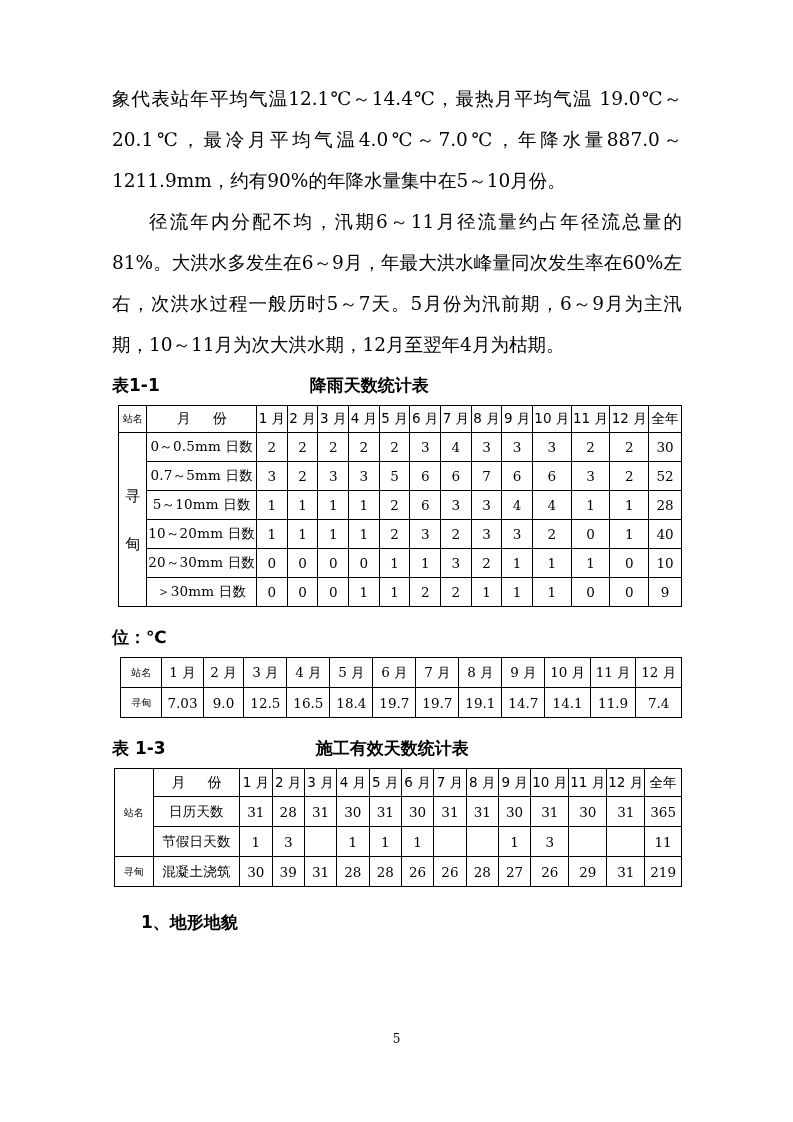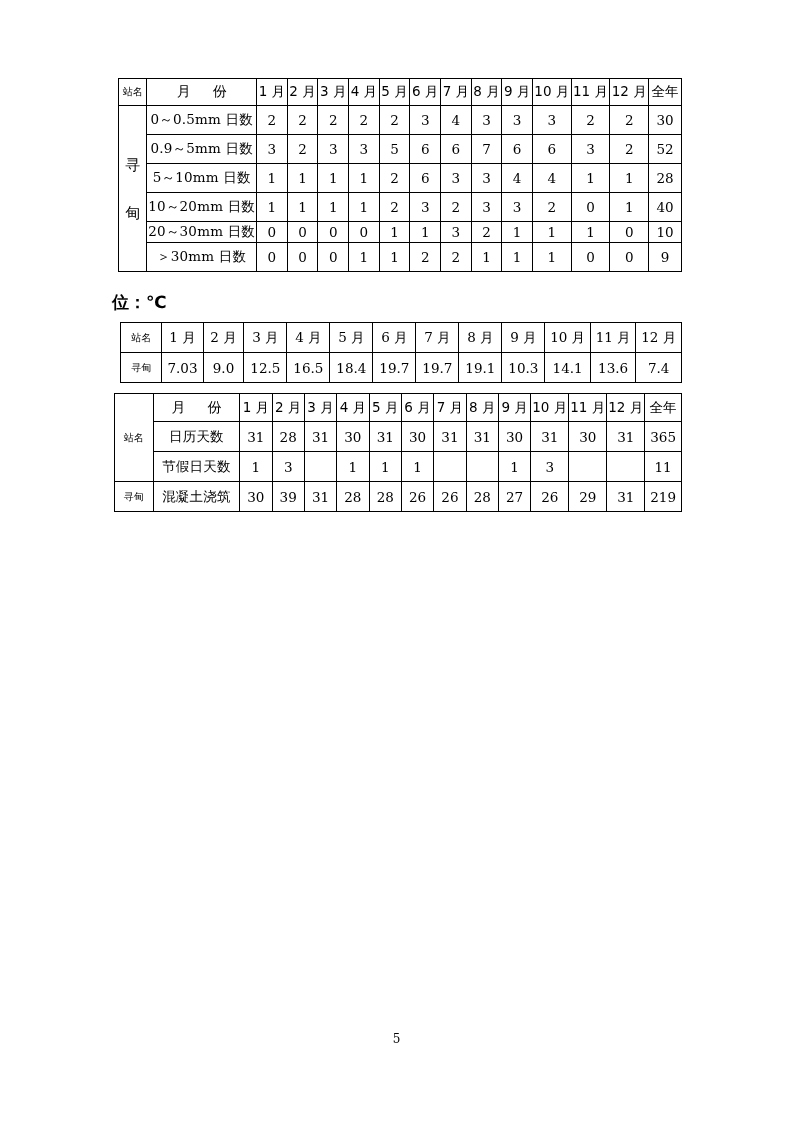--- a/index.html
+++ b/index.html
@@ -148,22 +148,27 @@
     color: #000;
   }
   .sp-block { height: 10px; }
 </style>
 </head>
 <body>
 
 <div class="page">
   <div class="content">
 
-
-
+    <p class="para">象代表站年平均气温12.1℃～14.4℃，最热月平均气温 19.0℃～20.1℃，最冷月平均气温4.0℃～7.0℃，年降水量887.0～1211.9mm，约有90%的年降水量集中在5～10月份。</p>
+
+    <p class="para indent">径流年内分配不均，汛期6～11月径流量约占年径流总量的81%。大洪水多发生在6～9月，年最大洪水峰量同次发生率在60%左右，次洪水过程一般历时5～7天。5月份为汛前期，6～9月为主汛期，10～11月为次大洪水期，12月至翌年4月为枯期。</p>
+
+    <div class="caption-row">
+      <span class="caption-label">表1-1</span><span class="cap-sp-1"></span><span class="caption-title">降雨天数统计表</span>
+    </div>
 
     <table class="doc-table t1">
       <colgroup>
         <col style="width:38px">
         <col style="width:101px">
         <col style="width:33px">
         <col style="width:33px">
         <col style="width:33px">
         <col style="width:33px">
         <col style="width:33px">
@@ -210,21 +215,21 @@
           <td>4</td>
           <td>3</td>
           <td>3</td>
           <td>3</td>
           <td>2</td>
           <td>2</td>
           <td>30</td>
         </tr>
 
         <tr style="height:29px">
-          <td class="rowlabel">0.9～5mm 日数</td>
+          <td class="rowlabel">0.7～5mm 日数</td>
           <td>3</td>
           <td>2</td>
           <td>3</td>
           <td>3</td>
           <td>5</td>
           <td>6</td>
           <td>6</td>
           <td>7</td>
           <td>6</td>
           <td>6</td>
@@ -260,21 +265,21 @@
           <td>3</td>
           <td>2</td>
           <td>3</td>
           <td>3</td>
           <td>2</td>
           <td>0</td>
           <td>1</td>
           <td>40</td>
         </tr>
 
-        <tr style="height:21px">
+        <tr style="height:29px">
           <td class="rowlabel">20～30mm 日数</td>
           <td>0</td>
           <td>0</td>
           <td>0</td>
           <td>0</td>
           <td>1</td>
           <td>1</td>
           <td>3</td>
           <td>2</td>
           <td>1</td>
@@ -342,30 +347,33 @@
         <tr style="height:30px">
           <td class="hd">寻甸</td>
           <td>7.03</td>
           <td>9.0</td>
           <td>12.5</td>
           <td>16.5</td>
           <td>18.4</td>
           <td>19.7</td>
           <td>19.7</td>
           <td>19.1</td>
-          <td>10.3</td>
+          <td>14.7</td>
           <td>14.1</td>
-          <td>13.6</td>
+          <td>11.9</td>
           <td>7.4</td>
         </tr>
       </tbody>
     </table>
 
     <div class="sp-block"></div>
 
+    <div class="caption-row">
+      <span class="caption-label">表 1-3</span><span class="cap-sp-1"></span><span class="caption-title">施工有效天数统计表</span>
+    </div>
 
     <table class="doc-table t3">
       <colgroup>
         <col style="width:58px">
         <col style="width:105px">
         <col style="width:36px">
         <col style="width:36px">
         <col style="width:36px">
         <col style="width:36px">
         <col style="width:36px">
@@ -446,17 +454,18 @@
           <td>26</td>
           <td>29</td>
           <td>31</td>
           <td>219</td>
         </tr>
       </tbody>
     </table>
 
     <div style="height:14px"></div>
 
+    <div class="heading-2">1、地形地貌</div>
 
   </div>
 
   <div class="page-number">5</div>
 </div>
 
 </body></html>

